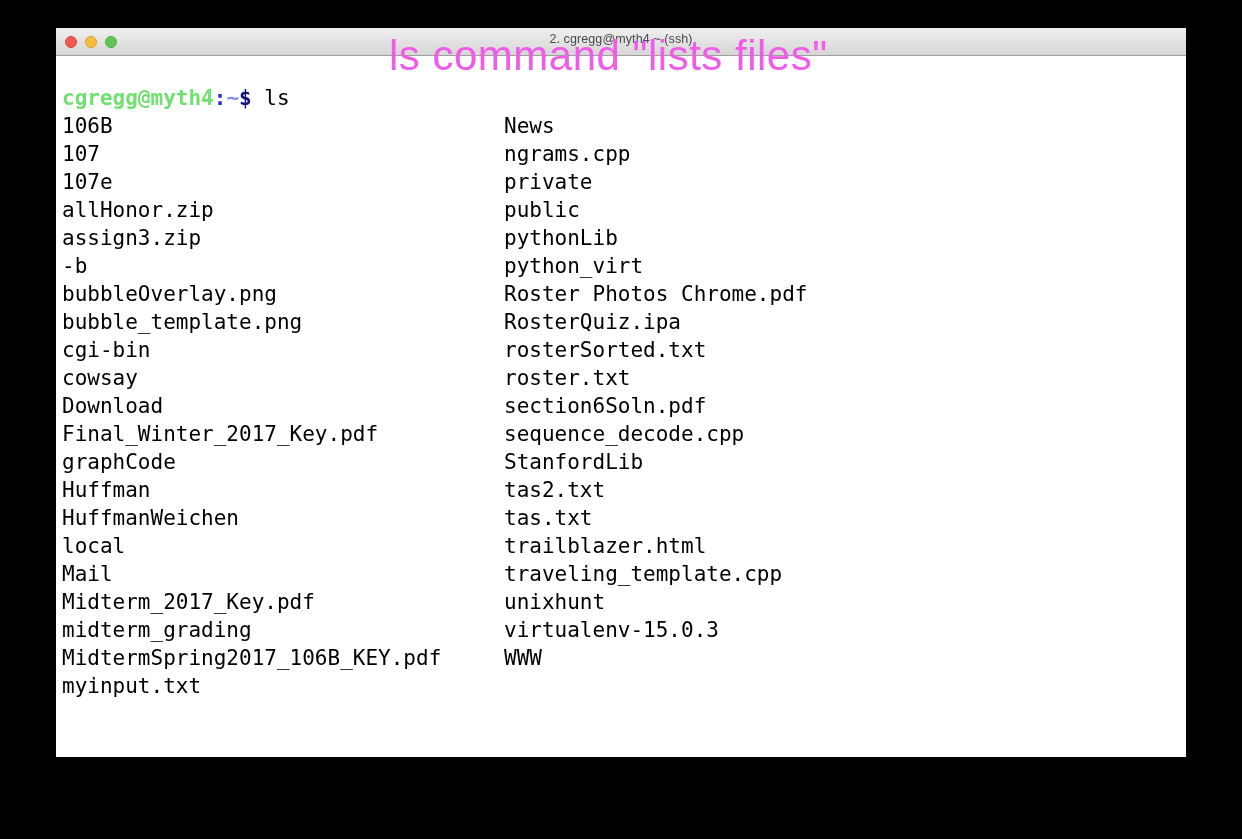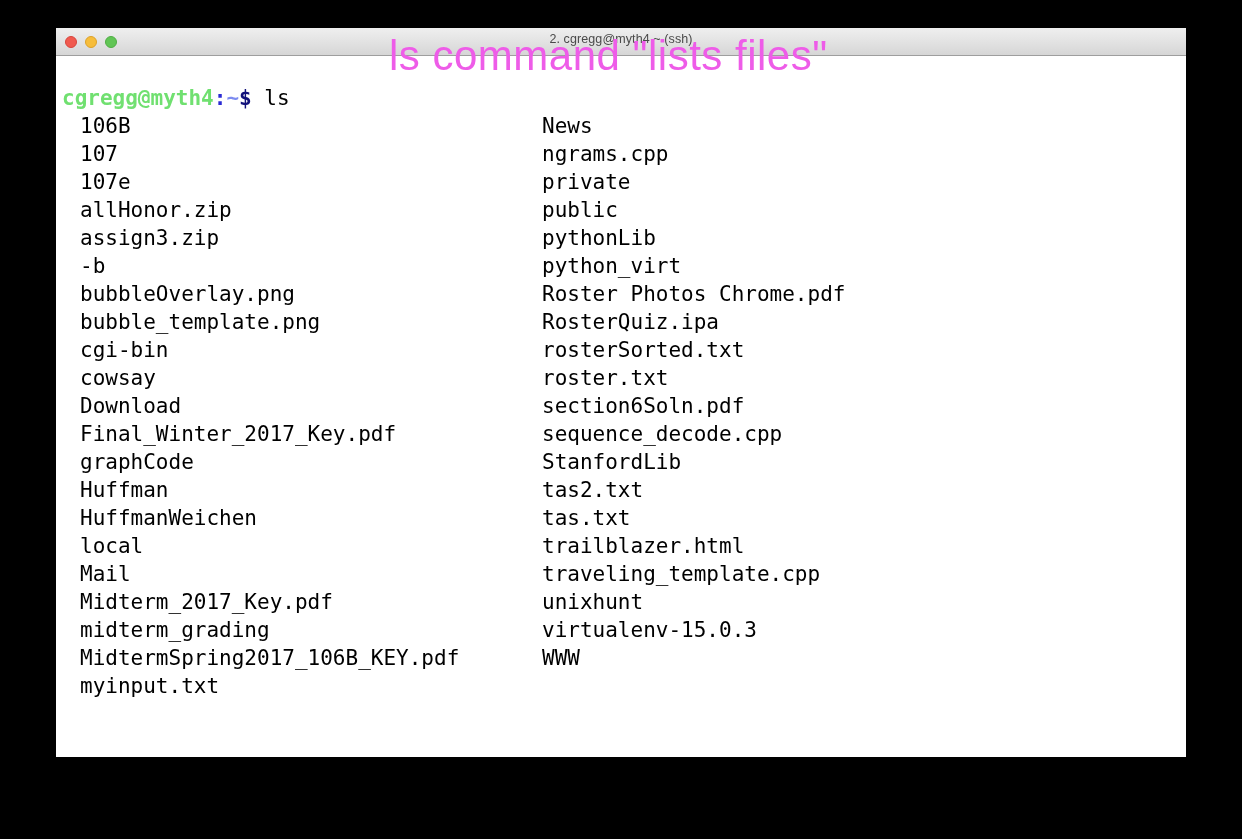--- a/index.html
+++ b/index.html
@@ -105,24 +105,23 @@
   
   #ls-output {
     position: absolute;
     top: 56px;
     left: 6px;
   }
   .ls-col {
     position: absolute;
     top: 0;
     white-space: pre;
-    margin-left: 18px;
   }
   #ls-col-1 { left: 0px; }
-  #ls-col-2 { left: 462px; }
+  #ls-col-2 { left: 442px; }
   .ls-entry {
     height: 28px;
     line-height: 28px;
     font-size: 21px;
     color: #000000;
     white-space: pre;
   }
 
   
   #annotation {

